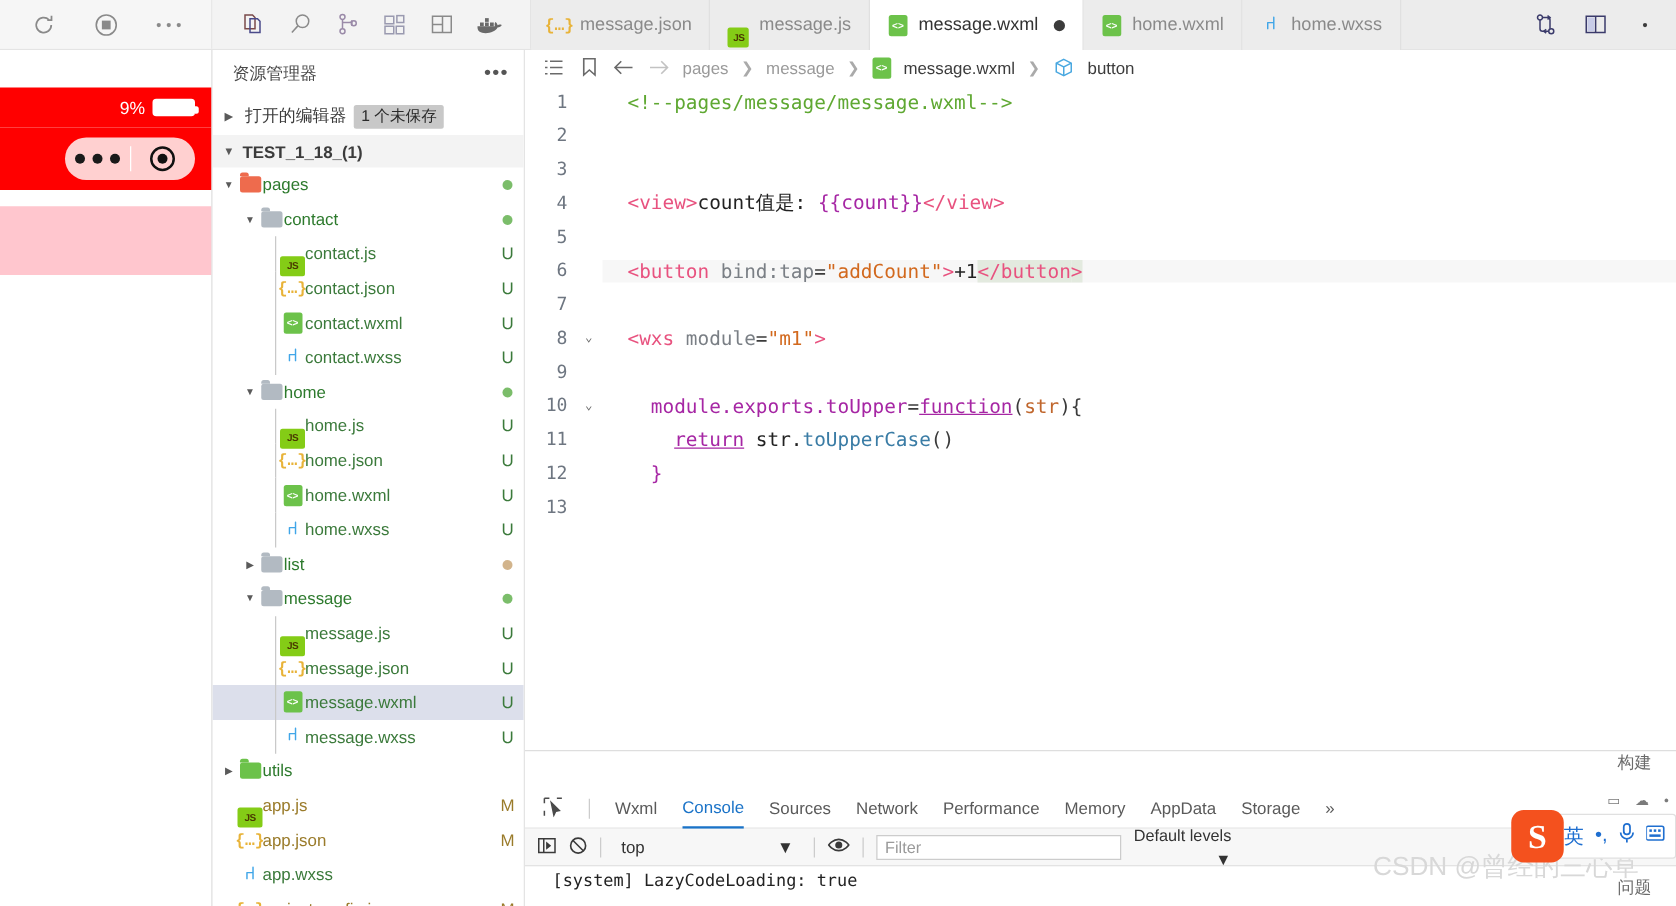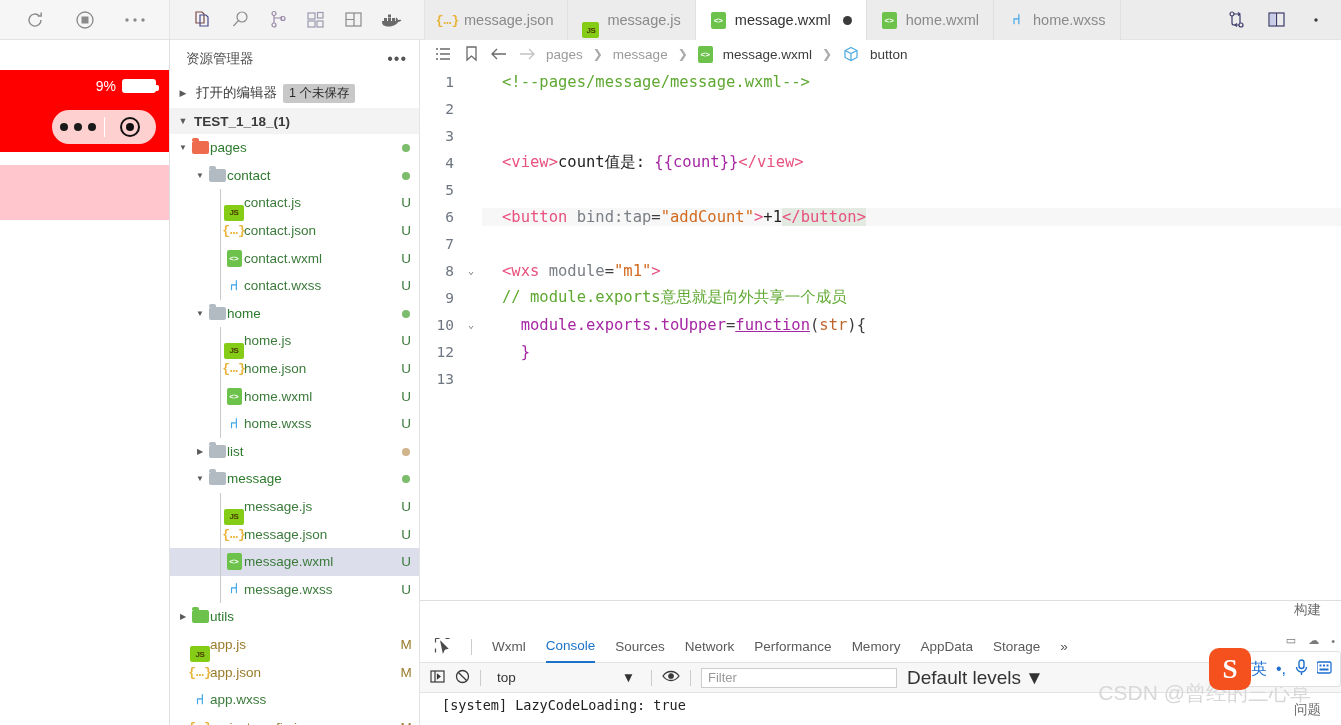--- a/index.html
+++ b/index.html
@@ -137,21 +137,21 @@
   .dtabs { height:32px; display:flex; align-items:center; gap:20px; padding:0 14px;
     border-bottom:1px solid #e3e3e3; font-size:13.5px; color:#5a5a5a; }
   .dtab.active { color:#1a73c8; border-bottom:2px solid #1a73c8; height:32px; display:flex; align-items:center;}
   .dsep { width:1px; height:16px; background:#ccc; }
   .ctools { height:30px; display:flex; align-items:center; gap:10px; padding:0 10px;
     background:#f7f7f7; border-bottom:1px solid #e3e3e3; font-size:13px; color:#555; }
   .ctx-sel { width:150px; display:flex; align-items:center; justify-content:space-between;
     font-size:13.5px; color:#333; padding:0 6px;}
   .filter-box { flex:0 0 196px; height:20px; border:1px solid #ccc; background:#fff;
     display:flex; align-items:center; padding:0 6px; font-size:13px; color:#9a9a9a; }
-  .levels { display:flex; align-items:flex-end; gap:4px; font-size:19px; color:#333; }
+  .levels { display:flex; align-items:flex-end; gap:4px; font-size:13px; color:#333;flex-direction:column; }
   .hidden-pill { font-size:12.5px; color:#555; border-left:1px solid #ccc; padding-left:6px; }
   .console-out { flex:1; font-family:"DejaVu Sans Mono","Liberation Mono",monospace;
     font-size:13.5px; color:#222; padding:4px 0 0 22px; }
 
   .watermark { position:absolute; right:30px; bottom:18px; font-size:21px; color:#d8d8d8;
     white-space:nowrap; pointer-events:none; }
 
   
   .ime { position:absolute; right:0px; bottom:38px; height:36px; display:flex; align-items:center;
     gap:9px; padding:0 8px 0 34px; background:#fff; border:1px solid #e0e0e0; border-radius:3px; }
@@ -599,24 +599,25 @@
         <div class="cline"><span class="ln">4</span><span class="fold"></span><span class="ctext"><span class="t-tag">&lt;view&gt;</span><span class="t-txt">count值是: </span><span class="t-mus">{{count}}</span><span class="t-tag">&lt;/view&gt;</span></span></div>
 
         <div class="cline"><span class="ln">5</span><span class="fold"></span><span class="ctext"></span></div>
 
         <div class="cline cur"><span class="ln">6</span><span class="fold"></span><span class="ctext"><span class="t-tag">&lt;button</span><span class="t-attr"> bind:tap</span><span class="t-brk">=</span><span class="t-str">"addCount"</span><span class="t-tag">&gt;</span><span class="t-txt">+1</span><span class="sel-box"><span class="t-tag">&lt;/button</span></span><span class="sel-box"><span class="t-tag">&gt;</span></span></span></div>
 
         <div class="cline"><span class="ln">7</span><span class="fold"></span><span class="ctext"></span></div>
 
         <div class="cline"><span class="ln">8</span><span class="fold">⌄</span><span class="ctext"><span class="t-tag">&lt;wxs </span><span class="t-attr">module</span><span class="t-brk">=</span><span class="t-str">"m1"</span><span class="t-tag">&gt;</span></span></div>
 
-        <div class="cline"><span class="ln">9</span><span class="fold"></span><span class="ctext"><span class="t-com">// module.exports意思就是向外共享一个成员</span></span></div>
+        <div class="cline"><span class="ln">9</span><span class="fold"></span></div>
 
         <div class="cline"><span class="ln">10</span><span class="fold">⌄</span><span class="ctext">  <span class="t-prop">module</span><span class="t-prop">.exports.toUpper</span><span class="t-brk">=</span><span class="t-kw">function</span><span class="t-brk">(</span><span class="t-var">str</span><span class="t-brk">){</span></span></div>
 
+        <div class="cline"><span class="ln">11</span><span class="fold"></span><span class="ctext">    <span class="t-kw">return</span><span class="t-txt"> str.</span><span class="t-fn">toUpperCase</span><span class="t-brk">()</span></span></div>
 
         <div class="cline"><span class="ln">12</span><span class="fold"></span><span class="ctext">  <span class="t-mus">}</span></span></div>
 
         <div class="cline"><span class="ln">13</span><span class="fold"></span></div>
       </div>
 
       <div class="panel">
         <div class="ptabs">
           <span class="ptab">构建</span>
           <span class="ptab active">调试器</span>

